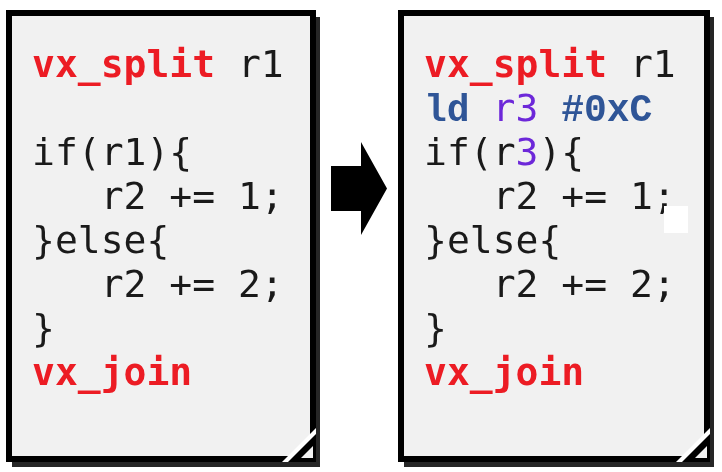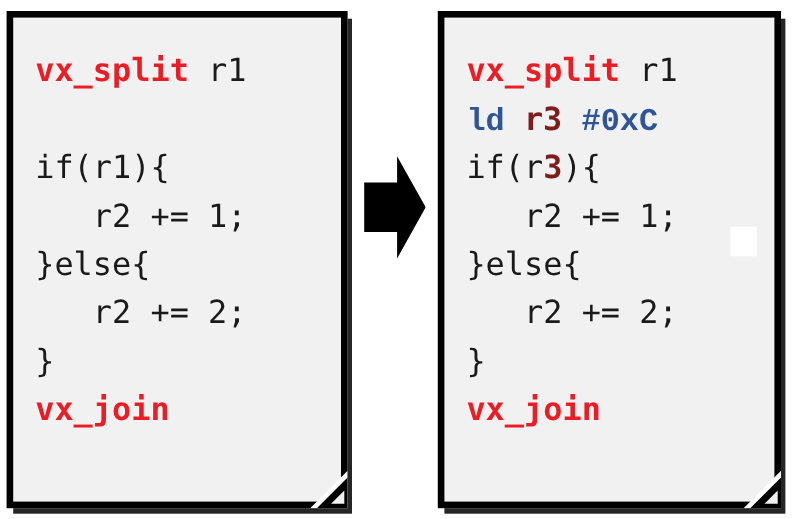--- a/index.html
+++ b/index.html
@@ -75,30 +75,30 @@
     border-bottom: 12px solid #f1f1f1;
   }
 
   
   .code {
     position: absolute;
     left: 20px;
     top: 26px;
     right: 8px;
     font-family: "DejaVu Sans Mono", monospace;
-    font-size: 29px;
+    font-size: 38px;
     line-height: 44px;
     color: #1a1a1a;
     white-space: pre;
     letter-spacing: 0px;
   }
   .line { height: 44px; }
   .kw      { color: #ec1c24; font-weight: bold; }
   .mem     { color: #2f5597; font-weight: bold; font-family: Liberation Mono, monospace; }
-  .reg-b   { color: #7f1d1d; font-weight: bold; }
+  .reg-b   { color: #6d28d9; font-weight: normal; }
   .plain   { color: #1a1a1a; font-weight: normal; }
   .blank   { visibility: hidden; }
 
   
   #edit-patch {
     position: absolute;
     left: 260px;
     top: 190px;
     width: 24px;
     height: 27px;

